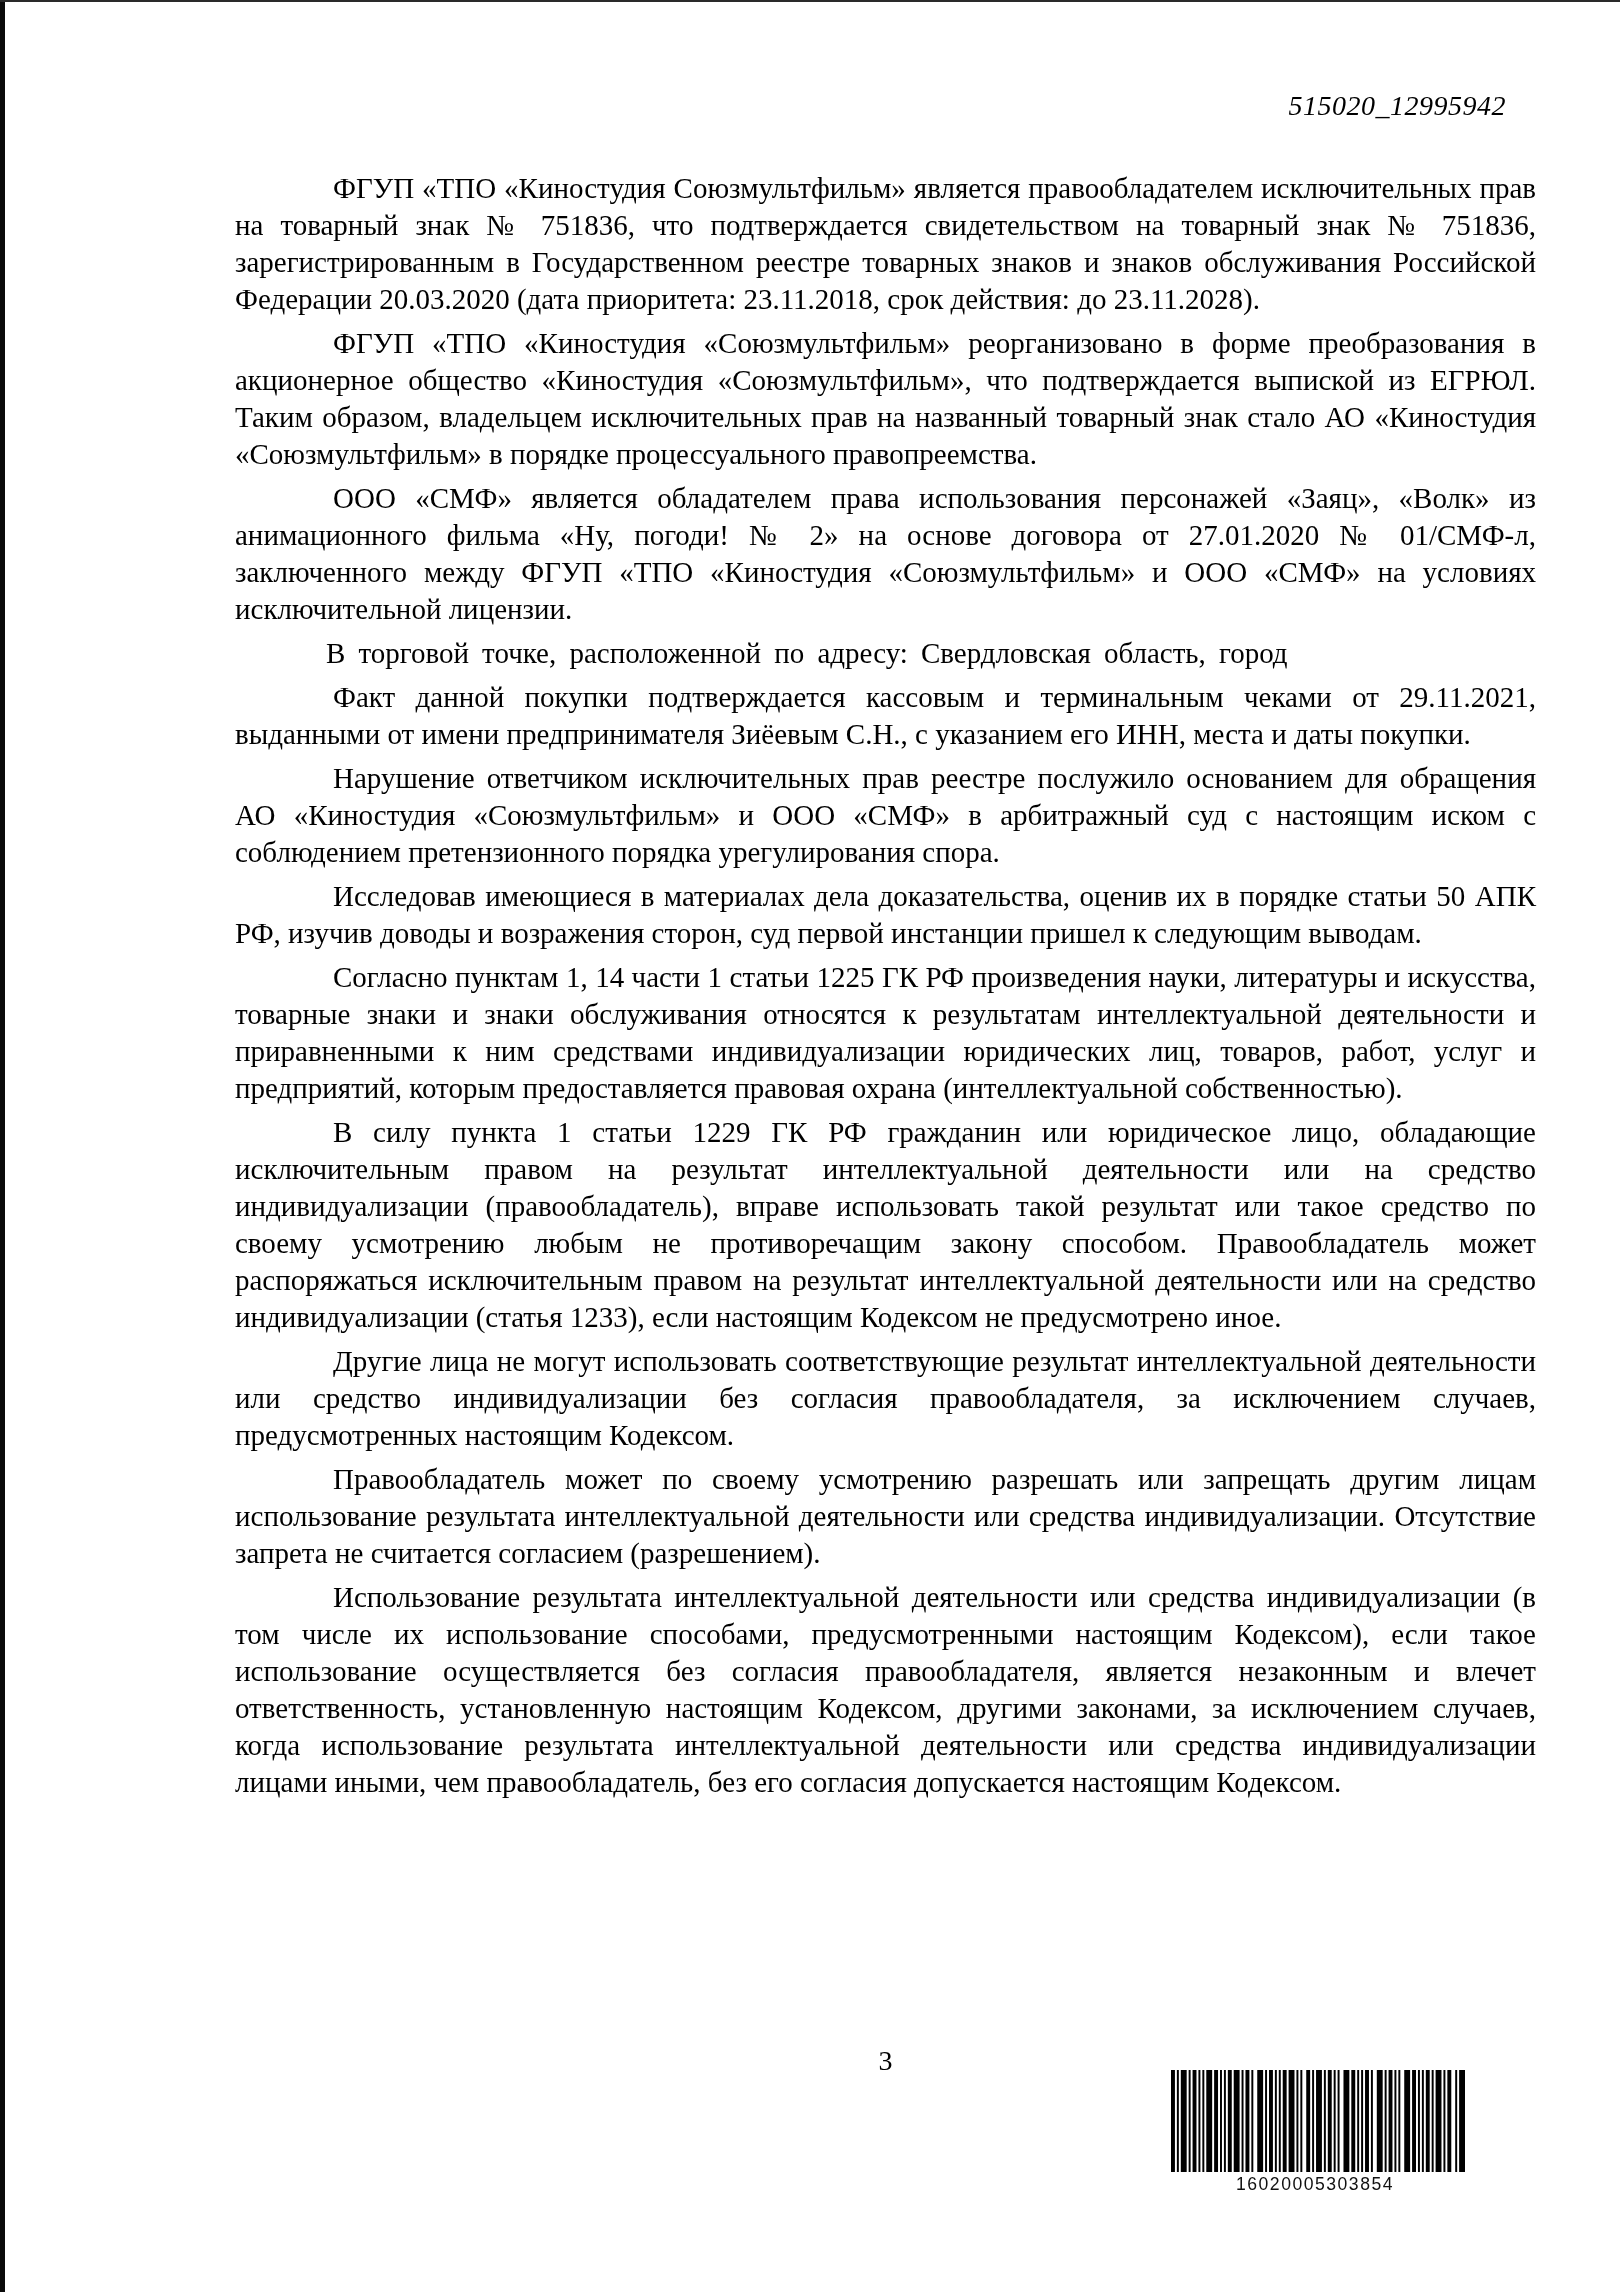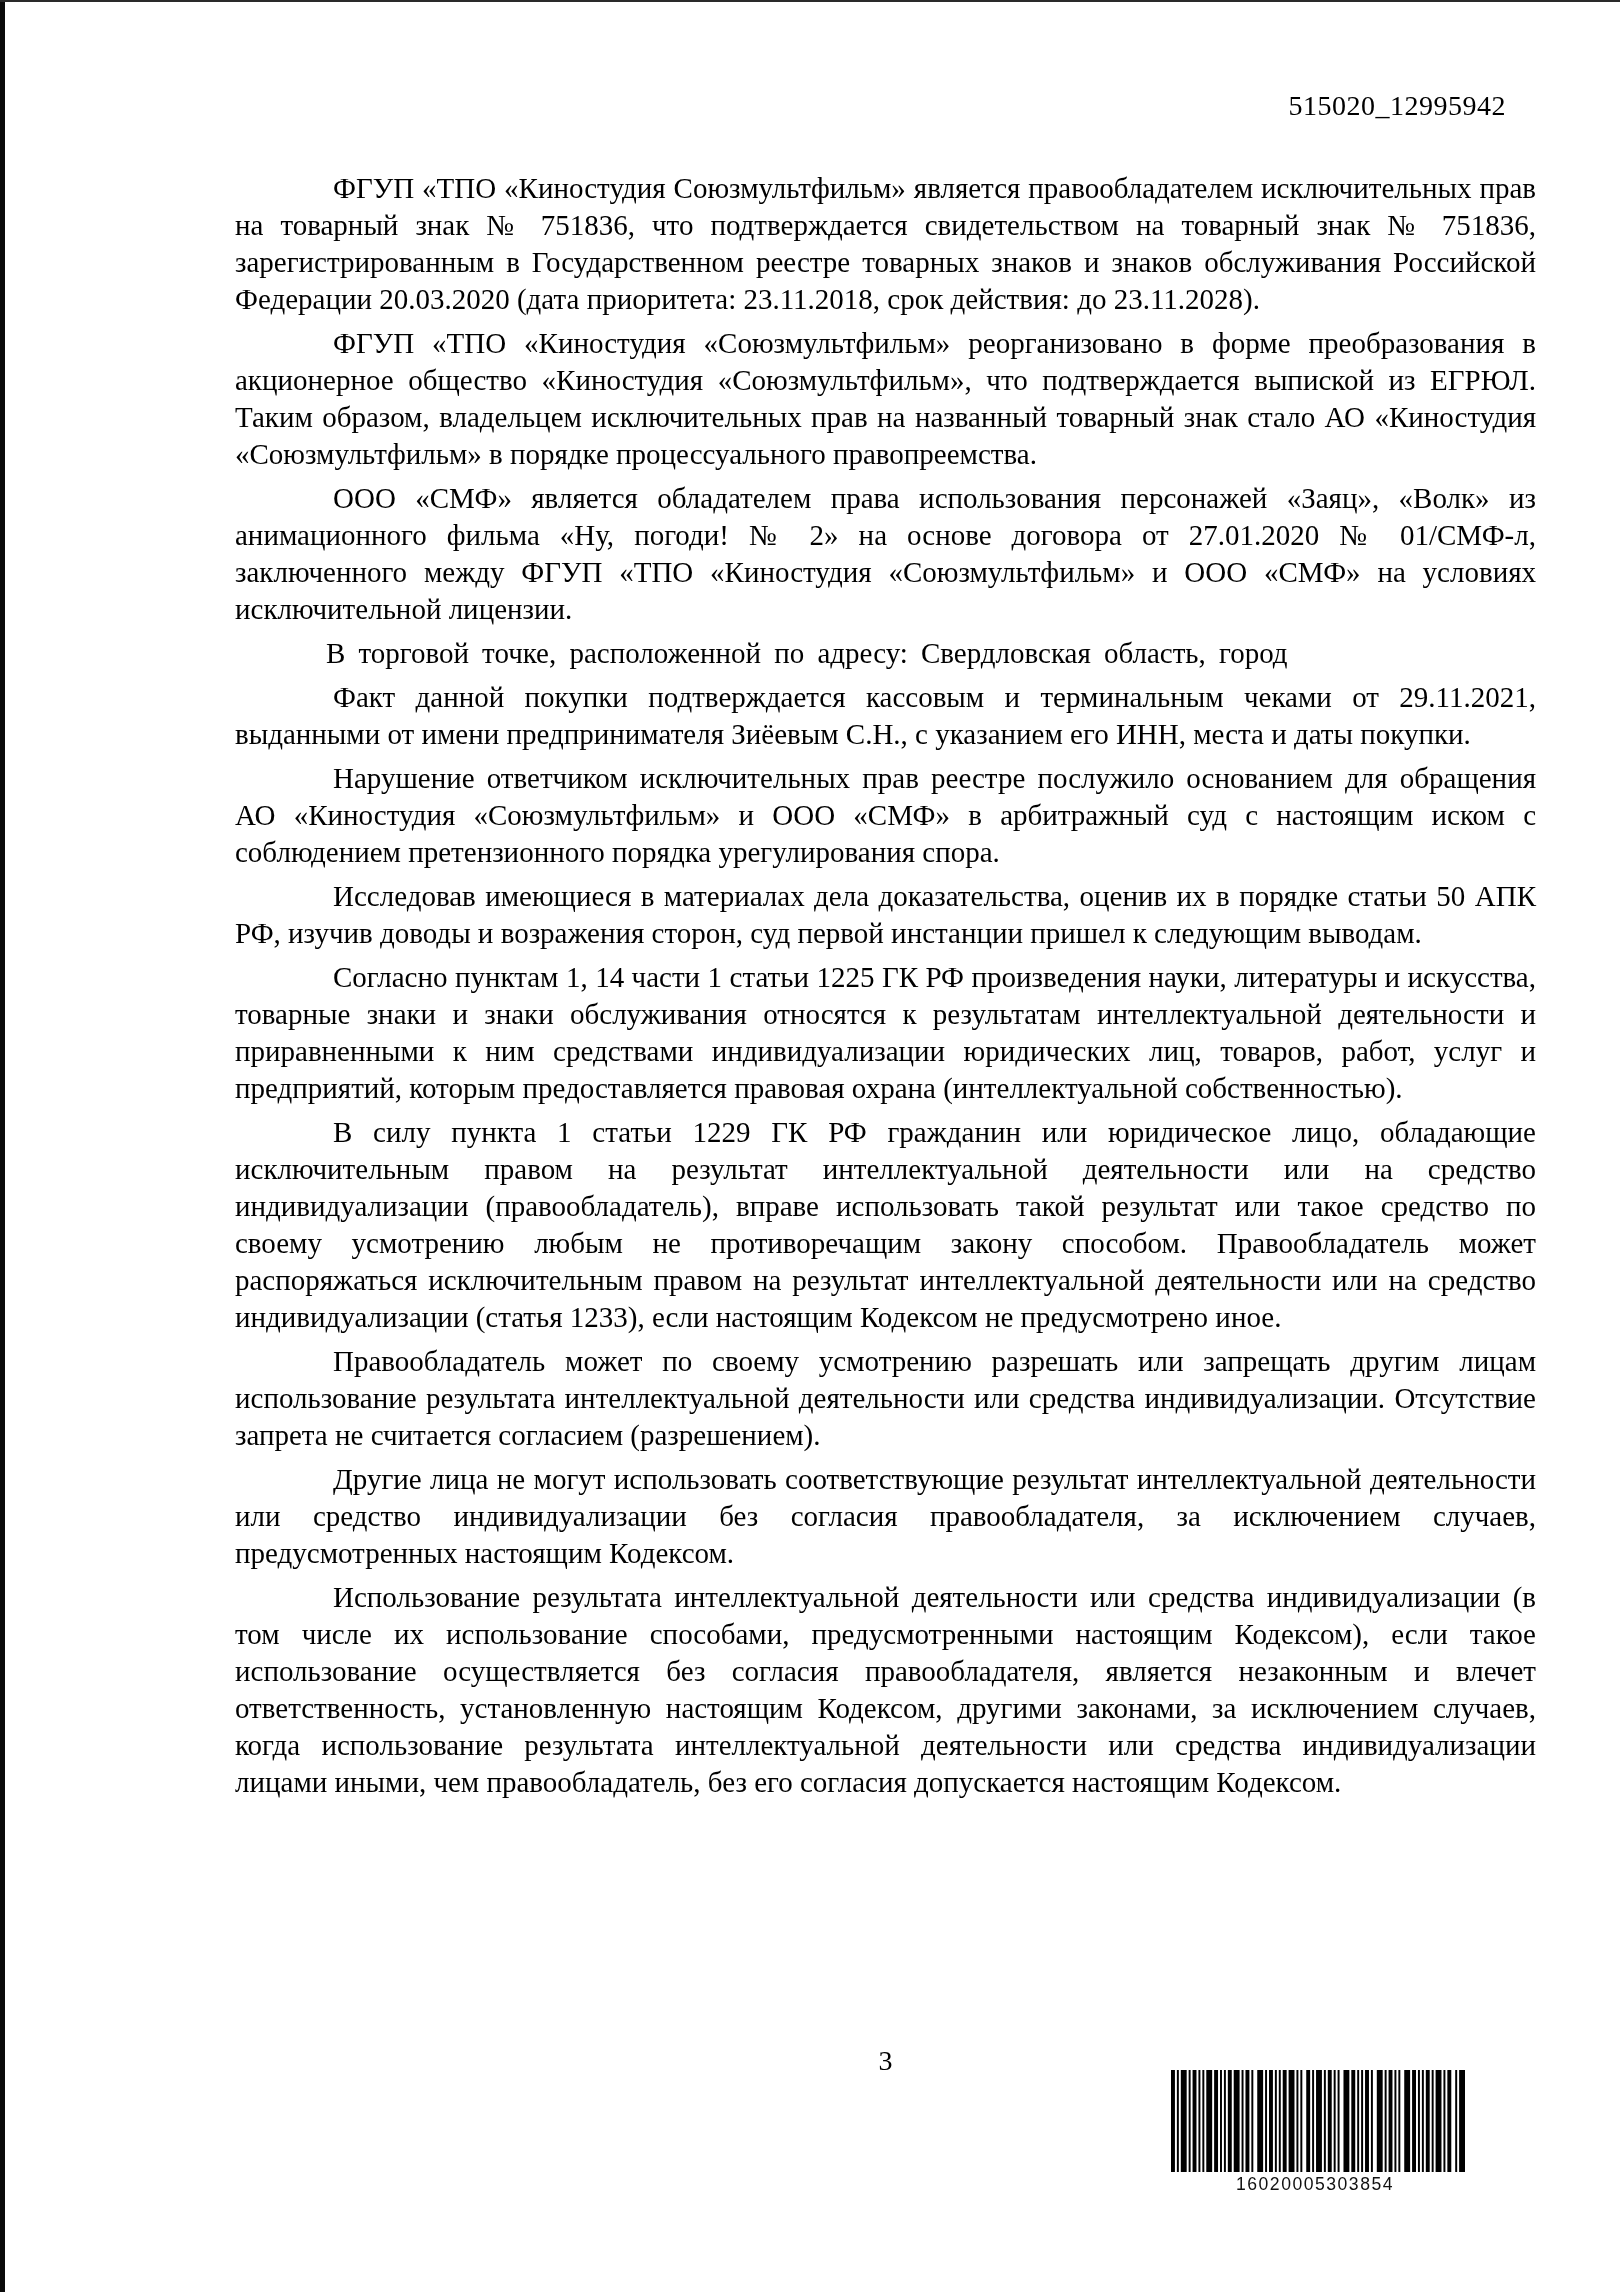--- a/index.html
+++ b/index.html
@@ -12,21 +12,21 @@
   .scan-edge-left {
     position: absolute; left: 0; top: 0; width: 4.9px; height: 2293px;
     background: #0a0a0a;
   }
   .scan-edge-top {
     position: absolute; left: 0; top: 0; width: 1620px; height: 2px;
     background: #2a2a2a;
   }
   .doc-id {
     position: absolute; top: 90px; right: 114px;
-    font-size: 28px; letter-spacing: 0.5px;
+    font-size: 28px; letter-spacing: 0.5px; font-style: italic;
   }
   .body-block {
     position: absolute; left: 228px; top: 163px; width: 1315px;
     font-size: 29px; line-height: 37px;
     text-align: justify; text-justify: inter-word;
   }
   .body-block p { margin: 7px; text-indent: 98px; }
   .redacted-para .rline1 { text-indent: 98px; word-spacing: 5.9px; }
   .redacted-para .rline2 { white-space: nowrap; text-align: left; }
   .gap { display: inline-block; height: 1px; }
@@ -61,22 +61,22 @@
 
   <div class="redacted-para">
     <div class="rline1">В торговой точке, расположенной по адресу: Свердловская область, город</div>
   </div>
 
   <p>Факт данной покупки подтверждается кассовым и терминальным чеками от 29.11.2021, выданными от имени предпринимателя Зиёевым С.Н., с указанием его ИНН, места и даты покупки.</p>
   <p>Нарушение ответчиком исключительных прав реестре послужило основанием для обращения АО «Киностудия «Союзмультфильм» и ООО «СМФ» в арбитражный суд с настоящим иском с соблюдением претензионного порядка урегулирования спора.</p>
   <p>Исследовав имеющиеся в материалах дела доказательства, оценив их в порядке статьи 50 АПК РФ, изучив доводы и возражения сторон, суд первой инстанции пришел к следующим выводам.</p>
   <p>Согласно пунктам 1, 14 части 1 статьи 1225 ГК РФ произведения науки, литературы и искусства, товарные знаки и знаки обслуживания относятся к результатам интеллектуальной деятельности и приравненными к ним средствами индивидуализации юридических лиц, товаров, работ, услуг и предприятий, которым предоставляется правовая охрана (интеллектуальной собственностью).</p>
   <p>В силу пункта 1 статьи 1229 ГК РФ гражданин или юридическое лицо, обладающие исключительным правом на результат интеллектуальной деятельности или на средство индивидуализации (правообладатель), вправе использовать такой результат или такое средство по своему усмотрению любым не противоречащим закону способом. Правообладатель может распоряжаться исключительным правом на результат интеллектуальной деятельности или на средство индивидуализации (статья 1233), если настоящим Кодексом не предусмотрено иное.</p>
+  <p>Другие лица не могут использовать соответствующие результат интеллектуальной деятельности или средство индивидуализации без согласия правообладателя, за исключением случаев, предусмотренных настоящим Кодексом.</p>
   <p>Правообладатель может по своему усмотрению разрешать или запрещать другим лицам использование результата интеллектуальной деятельности или средства индивидуализации. Отсутствие запрета не считается согласием (разрешением).</p>
-  <p>Другие лица не могут использовать соответствующие результат интеллектуальной деятельности или средство индивидуализации без согласия правообладателя, за исключением случаев, предусмотренных настоящим Кодексом.</p>
   <p>Использование результата интеллектуальной деятельности или средства индивидуализации (в том числе их использование способами, предусмотренными настоящим Кодексом), если такое использование осуществляется без согласия правообладателя, является незаконным и влечет ответственность, установленную настоящим Кодексом, другими законами, за исключением случаев, когда использование результата интеллектуальной деятельности или средства индивидуализации лицами иными, чем правообладатель, без его согласия допускается настоящим Кодексом.</p>
 </div>
 
 <div class="page-number">3</div>
 
 <div class="barcode">
   <svg viewBox="0 0 300 104" preserveAspectRatio="none" xmlns="http://www.w3.org/2000/svg">
     <g fill="#000000">
       <rect x="0" y="0" width="4" height="104"></rect>
         <rect x="6" y="0" width="2" height="104"></rect>

